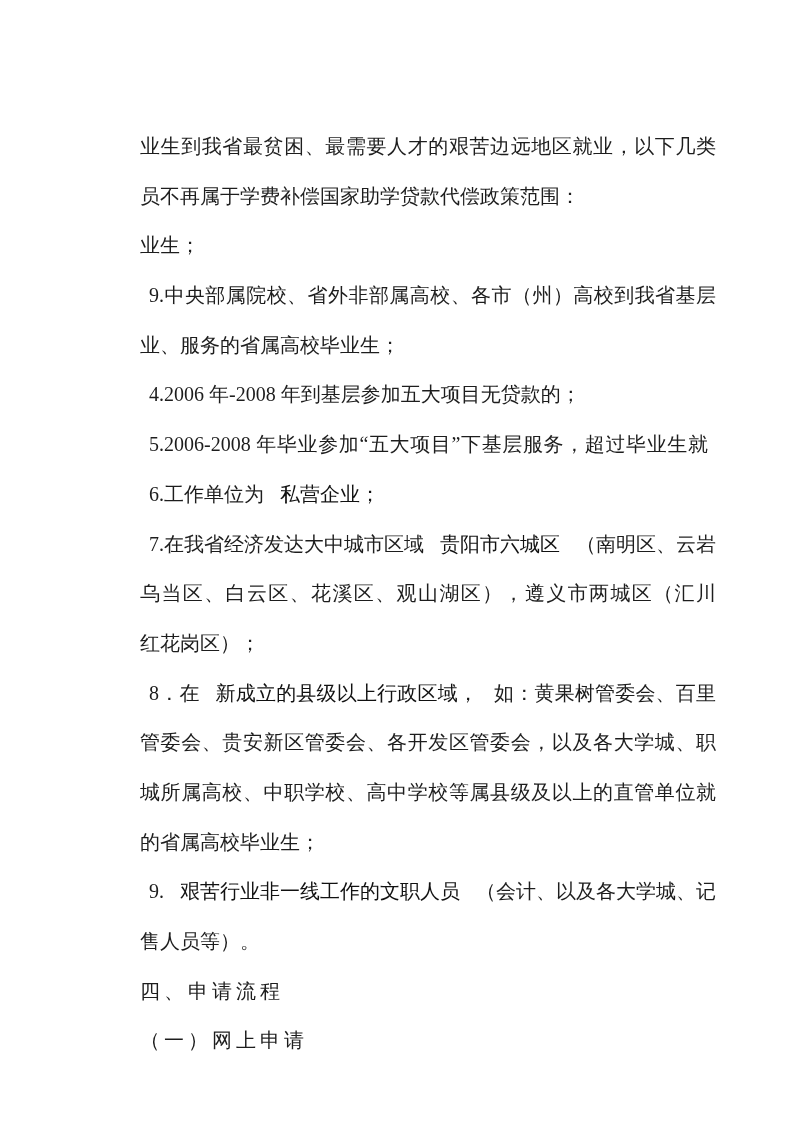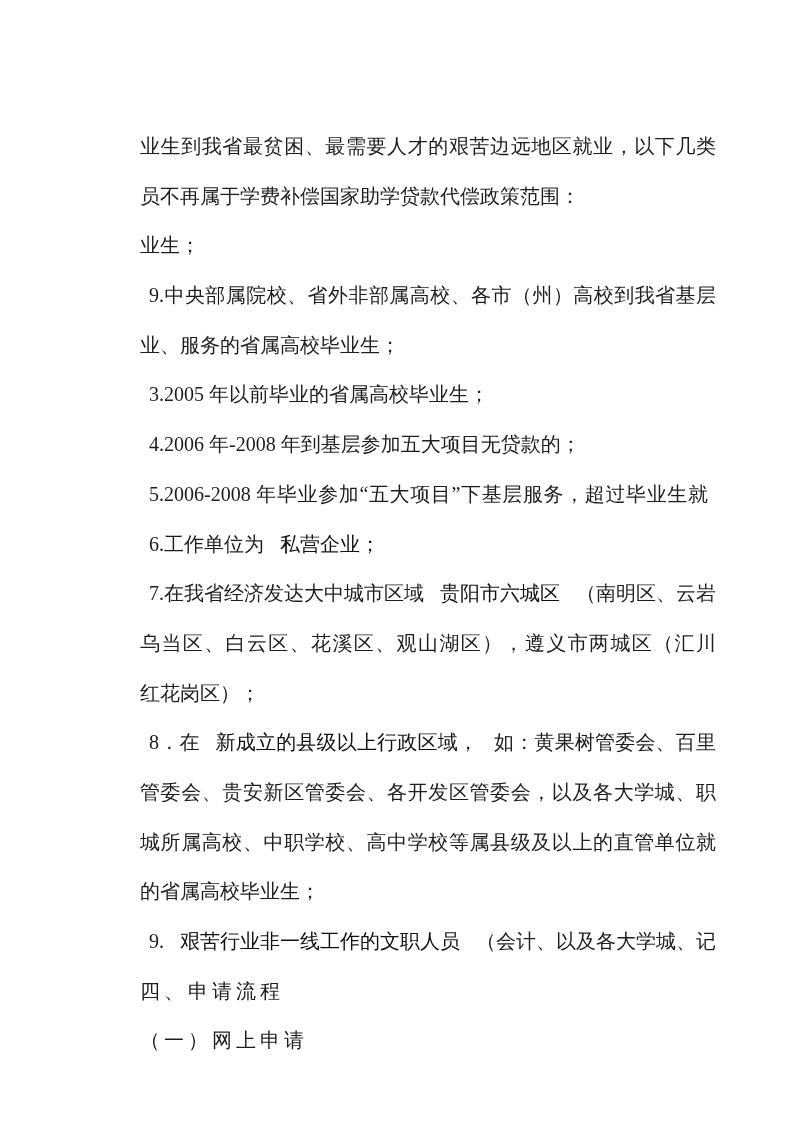--- a/index.html
+++ b/index.html
@@ -54,27 +54,27 @@
 </style>
 </head>
 <body>
 
 <div class="page">
     <div class="line body justify"><span class="run">业生到我省最贫困、最需要人才的艰苦边远地区就业，以下几类人</span></div>
     <div class="line body"><span class="run">员不再属于学费补偿国家助学贷款代偿政策范围：</span></div>
     <div class="line body"><span class="run">业生；</span></div>
     <div class="line body indent justify"><span class="run">9.中央部属院校、省外非部属高校、各市（州）高校到我省基层就</span></div>
     <div class="line body"><span class="run">业、服务的省属高校毕业生；</span></div>
-    <div class="line body indent"><span class="run">3.2005 年以前毕业的省属高校毕业生；</span></div>
     <div class="line body indent"><span class="run">4.2006 年-2008 年到基层参加五大项目无贷款的；</span></div>
     <div class="line body indent justify"><span class="run">5.2006-2008 年毕业参加“五大项目”下基层服务，超过毕业生就</span></div>
     <div class="line body indent"><span class="run">6.工作单位为</span><span class="run bold">私营企业；</span></div>
     <div class="line body indent justify"><span class="run">7.在我省经济发达大中城市区域</span><span class="run bold">贵阳市六城区</span><span class="run">（南明区、云岩区、</span></div>
     <div class="line body justify"><span class="run">乌当区、白云区、花溪区、观山湖区），遵义市两城区（汇川区、</span></div>
     <div class="line body"><span class="run">红花岗区）；</span></div>
     <div class="line body indent justify"><span class="run">8．在</span><span class="run bold">新成立的县级以上行政区域，</span><span class="run">如：黄果树管委会、百里杜鹃</span></div>
     <div class="line body justify"><span class="run">管委会、贵安新区管委会、各开发区管委会，以及各大学城、职教</span></div>
     <div class="line body justify"><span class="run">城所属高校、中职学校、高中学校等属县级及以上的直管单位就业</span></div>
     <div class="line body"><span class="run">的省属高校毕业生；</span></div>
     <div class="line body indent justify"><span class="run">9.</span><span class="run bold">艰苦行业非一线工作的文职人员</span><span class="run">（会计、以及各大学城、记者、销</span></div>
+    <div class="line body"><span class="run">售人员等）。</span></div>
     <div class="line heading"><span class="run">四、申请流程</span></div>
     <div class="line heading"><span class="run">（一）网上申请</span></div>
   </div>
 
 </body></html>

